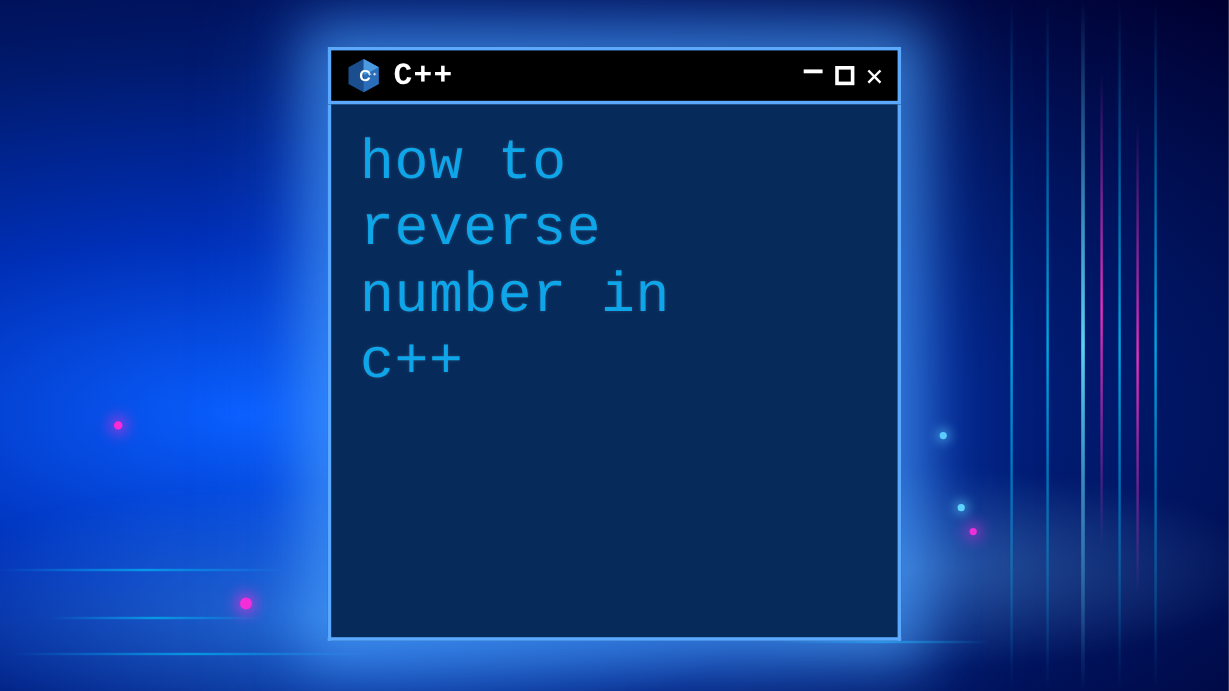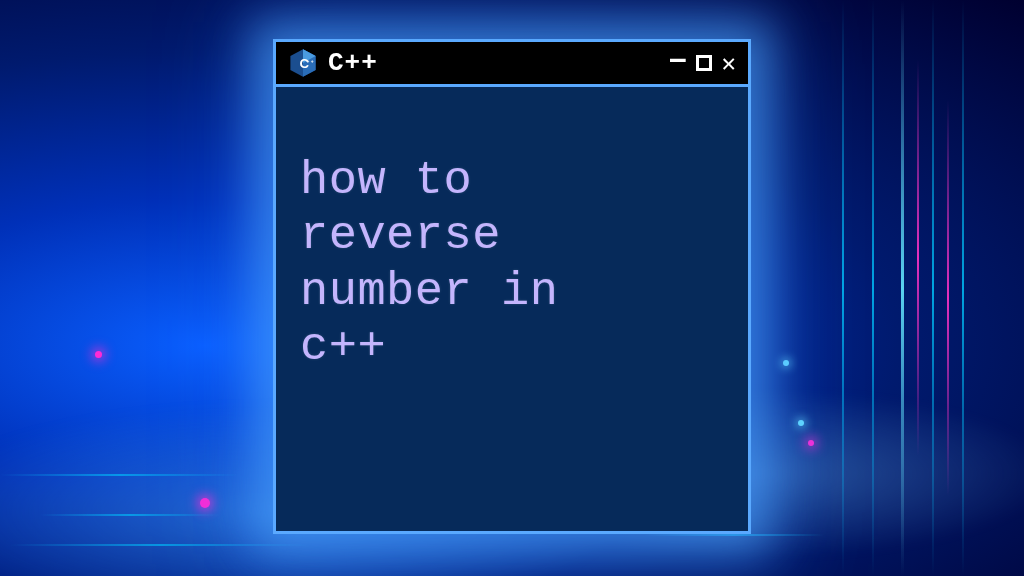--- a/index.html
+++ b/index.html
@@ -87,28 +87,27 @@
       font-size: 24px;
       line-height: 1;
     }
     .win-controls span { cursor: default; font-family: monospace; }
     .win-min { font-weight:bold; font-size:26px; position:relative; top:-4px;}
     .win-max { width:16px; height:16px; border:3px solid #fff; display:inline-block;}
     .win-close { font-weight:bold; font-size:24px;}
 
     .content {
       padding: 22px 24px;
-      color: #c4b5fd;
+      color: #0ea5e9;
       font-family: "Consolas", "Menlo", "Courier New", monospace;
       font-size: 47px;
       line-height: 1.18;
       letter-spacing: 0.5px;
       white-space: pre-line;
       text-shadow: 0 0 3px rgba(255,255,255,0.15);
-      margin-top: 44px;
     }
   </style>
 </head>
 <body>
 
 <div class="bg-circuits">
   <div class="wave"></div>
   <div class="vline l1"></div>
     <div class="vline l2"></div>
     <div class="vline l3"></div>

